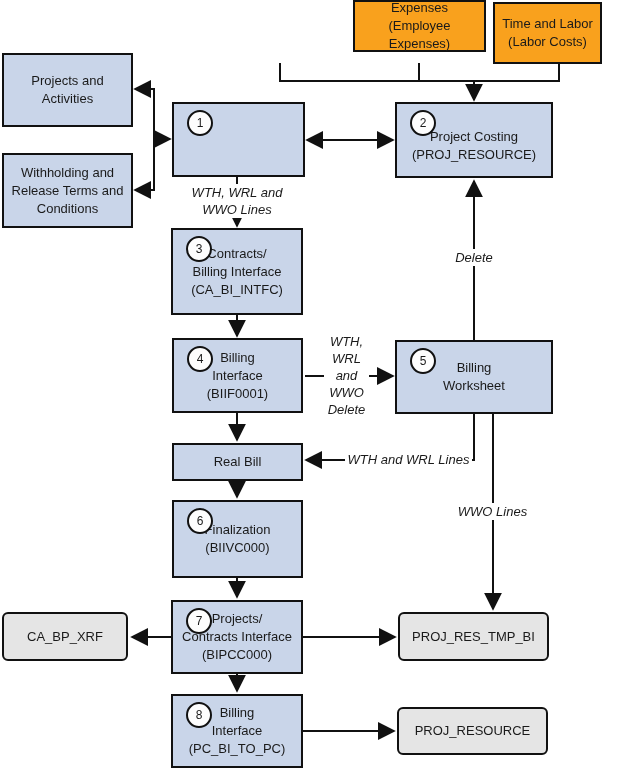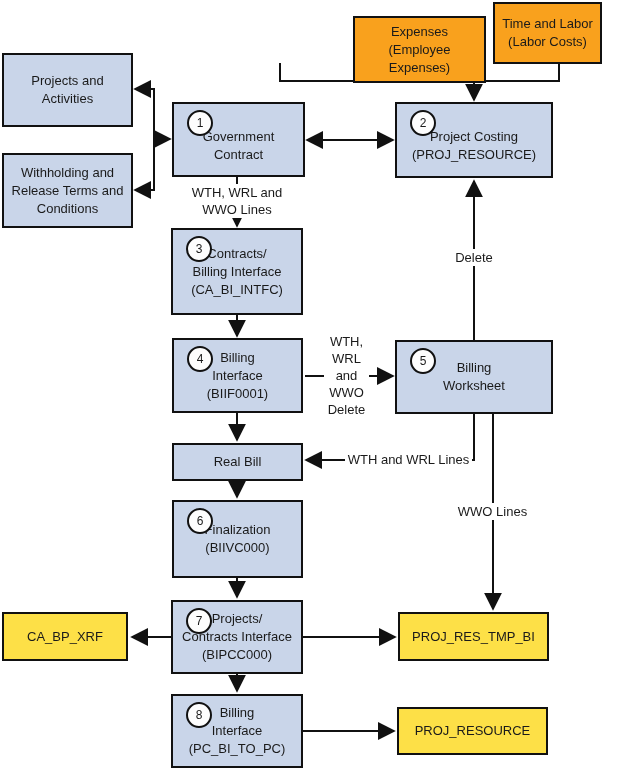--- a/index.html
+++ b/index.html
@@ -11,32 +11,32 @@
   }
   svg.connectors { position: absolute; left: 0; top: 0; z-index: 1; }
   .node {
     position: absolute; z-index: 2; box-sizing: border-box;
     border: 2px solid #111111;
     display: flex; align-items: center; justify-content: center;
     text-align: center; line-height: 18px; white-space: pre-line;
   }
   .src  { background: #F9A11D; }
   .proc { background: #C9D5E9; }
-  .tbl  { background: #fde047; }
+  .tbl  { background: #e5e5e5; border-radius: 6px; }
   .pt   { padding-top: 12px; }
   .step-circle {
     position: absolute; top: 6px; left: 13px;
     width: 26px; height: 26px; box-sizing: border-box;
     border: 2px solid #111111; border-radius: 50%; background: #fdfdfd;
     display: flex; align-items: center; justify-content: center;
     font-size: 12px; line-height: 1; z-index: 3;
   }
   .elabel {
     position: absolute; z-index: 2; background: #ffffff;
-    text-align: center; line-height: 17px; white-space: pre-line;
+    text-align: center; line-height: 17px; white-space: pre-line; font-style: italic;
   }
 </style>
 </head>
 <body>
 
 <div id="canvas">
 
   <svg class="connectors" width="627" height="771" viewBox="0 0 627 771">
     <defs>
       <marker id="ah" viewBox="0 0 10 10" refX="9" refY="5" markerWidth="9" markerHeight="9" orient="auto-start-reverse">
@@ -65,21 +65,21 @@
       <line x1="237" y1="481" x2="237" y2="497" marker-end="url(#ah)"></line>
       <line x1="237" y1="578" x2="237" y2="597" marker-end="url(#ah)"></line>
 
       <line x1="171" y1="637" x2="132" y2="637" marker-end="url(#ah)"></line>
       <line x1="303" y1="637" x2="395" y2="637" marker-end="url(#ah)"></line>
       <line x1="237" y1="674" x2="237" y2="691" marker-end="url(#ah)"></line>
       <line x1="303" y1="731" x2="394" y2="731" marker-end="url(#ah)"></line>
     </g>
   </svg>
 
-  <div class="node src" style="left:353px;top:16px;width:133px;height:67px">
+  <div class="node src" style="left:353px;top:0;width:133px;height:52px">
     <span>Expenses
 (Employee
 Expenses)</span>
   </div>
   <div class="node src" style="left:493px;top:2px;width:109px;height:62px">
     <span>Time and Labor
 (Labor Costs)</span>
   </div>
 
   <div class="node proc" style="left:2px;top:53px;width:131px;height:74px">
@@ -87,22 +87,20 @@
 Activities</span>
   </div>
   <div class="node proc" style="left:2px;top:153px;width:131px;height:75px">
     <span>Withholding and
 Release Terms and
 Conditions</span>
   </div>
 
   <div class="node proc pt" style="left:172px;top:102px;width:133px;height:75px">
     <span class="step-circle">1</span>
-    <span>Government
-Contract</span>
   </div>
 
   <div class="node proc pt" style="left:395px;top:102px;width:158px;height:76px">
     <span class="step-circle">2</span>
     <span>Project Costing
 (PROJ_RESOURCE)</span>
   </div>
 
   <div class="node proc" style="left:171px;top:228px;width:132px;height:87px">
     <span class="step-circle">3</span>

